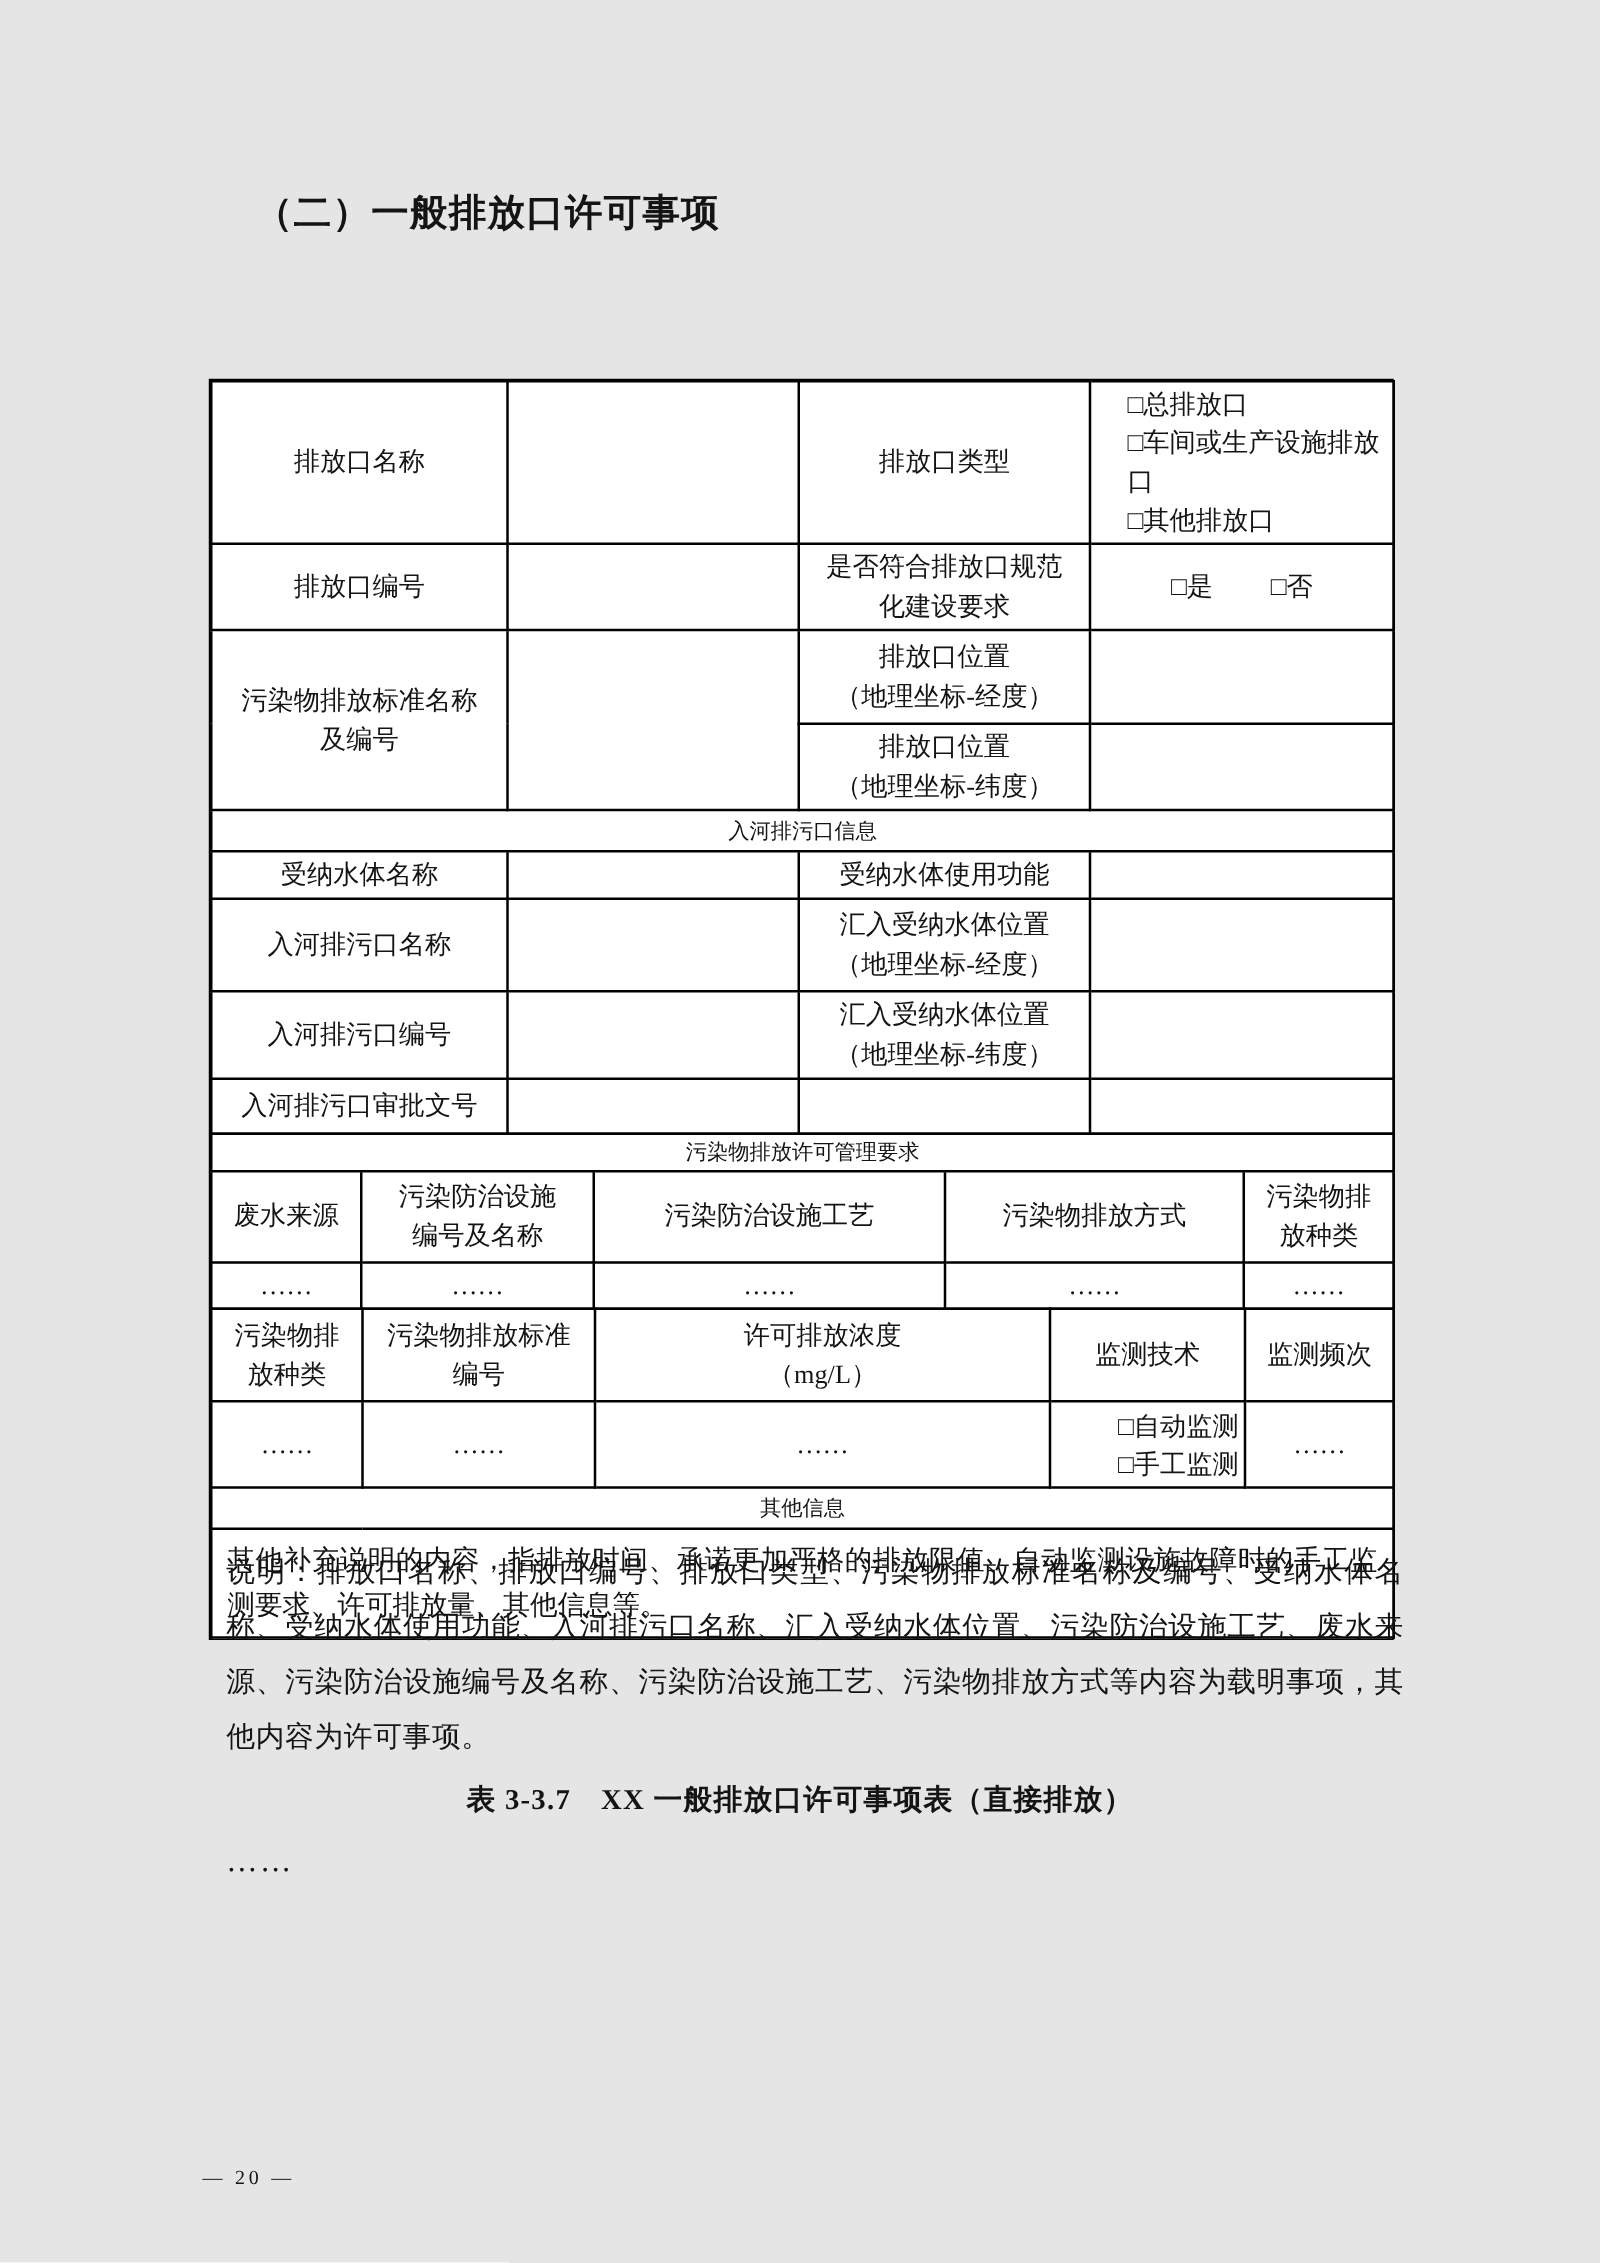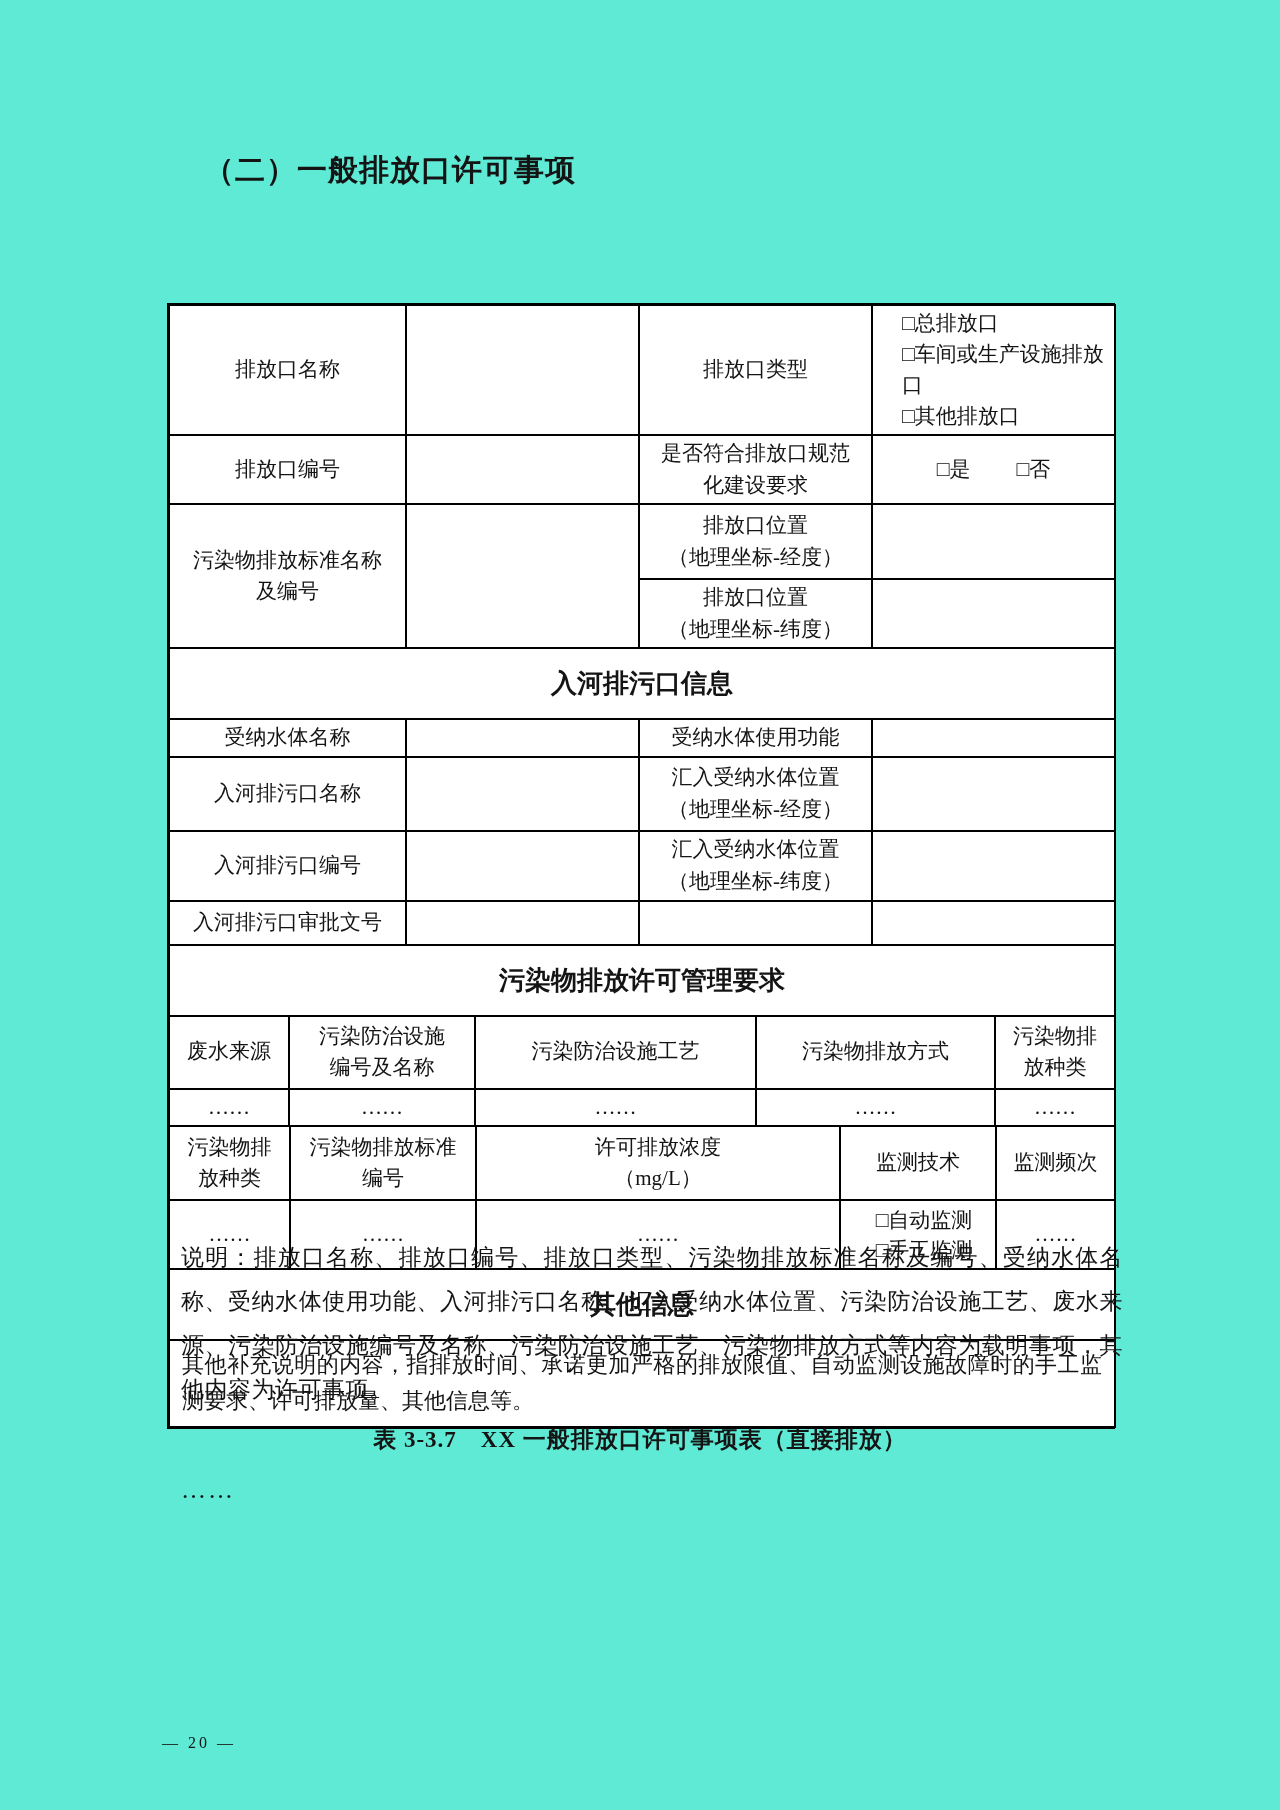--- a/index.html
+++ b/index.html
@@ -1,47 +1,47 @@
 <!DOCTYPE html>
 <html><head>
 <meta charset="utf-8">
 <style>
   html,body { margin:0; padding:0; background:#ffffff; }
   body {
     width:1280px; height:1810px; position:relative;
     font-family:"Liberation Serif","DejaVu Serif",serif;
     color:#141414;
   }
-  .page { position:absolute; inset:0; background:#5eead4; }
+  .page { position:absolute; inset:0; background:#e5e5e5; }
 
   .heading {
     position:absolute; left:204px; top:150px;
     font-size:30px; font-weight:bold; letter-spacing:1px;
   }
   .tbl-title {
     position:absolute; left:167px; top:242px; width:946px;
     text-align:center; font-size:23px; font-weight:bold; letter-spacing:1px;
   }
   .tbl-wrap {
     position:absolute; left:167px; top:303px; width:946px;
     border:1px solid #000; background:#fff;
   }
   table { width:100%; border-collapse:collapse; table-layout:fixed; }
   .tbl-wrap table + table { margin-top:-2px; }
   td {
     border:2px solid #000; font-size:21px; line-height:1.5;
     text-align:center; vertical-align:middle; padding:2px 4px;
     overflow:hidden;
   }
-  td.sec { font-weight:bold; font-size:26px; padding:15px 4px; }
+  td.sec { font-weight:normal; font-size:17px; padding:1px 4px; }
   td.left { text-align:left; }
   .lines { white-space:pre-line; }
   .optlist { padding-left:8px; text-align:left; }
   .optlist div { line-height:31px;margin-left:21px; }
-  .monlist { padding-left:16px; text-align:center;margin-top:44px; }
+  .monlist { padding-left:16px; text-align:right;margin-top:44px; }
   .monlist div { line-height:30px; }
   .yesno span { display:inline-block; }
   .yesno span + span { margin-left:46px; }
   td.longtext {
     text-align:justify; font-size:22px; line-height:1.62; padding:6px 12px 8px 12px;
   }
   .note {
     position:absolute; left:181px; top:1236px; width:942px;
     font-size:23px; line-height:44px; text-align:justify; letter-spacing:0.5px;
   }

